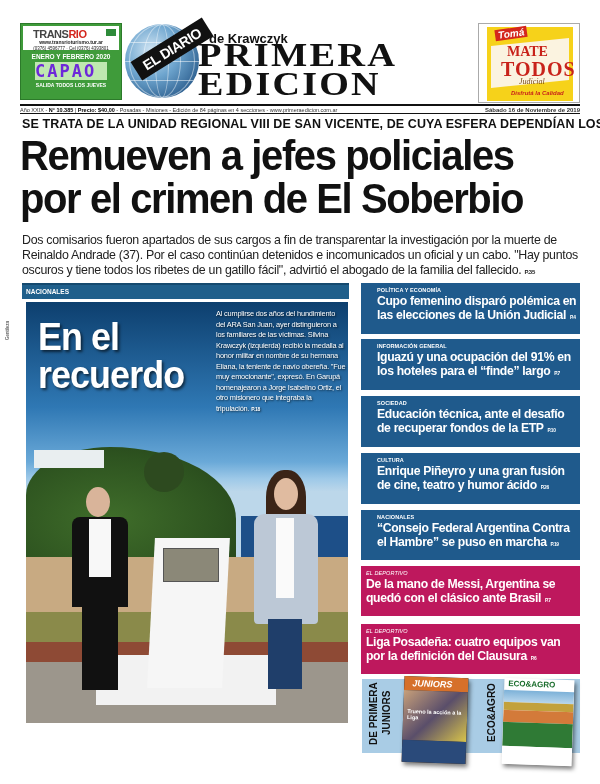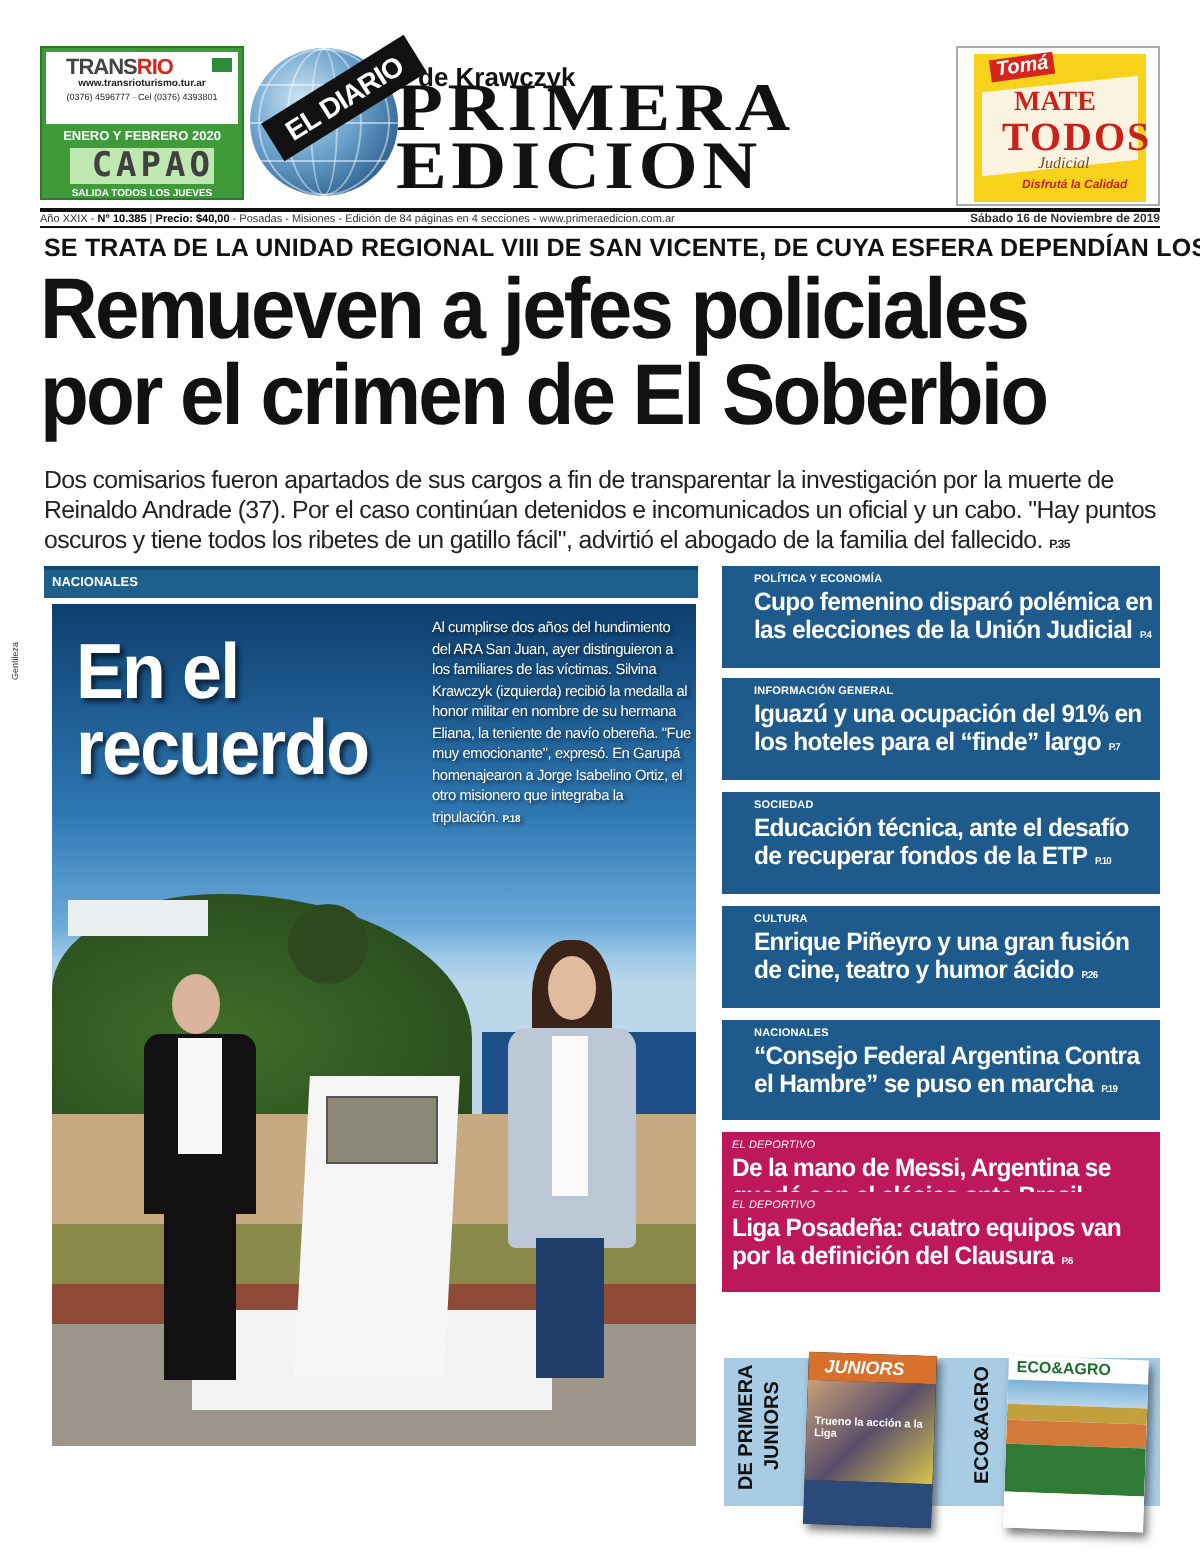--- a/index.html
+++ b/index.html
@@ -1,28 +1,28 @@
 <!DOCTYPE html>
 <html><head>
 <meta charset="utf-8">
 <style>
   * { box-sizing: border-box; margin: 0; padding: 0; }
   body { width: 600px; height: 784px; background: #ffffff; font-family: "Liberation Sans", sans-serif; position: relative; overflow: hidden; color: #111; }
   .abs { position: absolute; }
 
   
   .ad-left { left: 20px; top: 23px; width: 102px; height: 77px; background: #3f9b3a; border: 1px solid #2c7a2a; }
-  .ad-left .top { background: #fff; height: 36px; margin: 2px; position: relative; }
+  .ad-left .top { background: #fff; height: 24px; margin: 2px; position: relative; }
   .ad-left .brand { font-size: 11px; font-weight: bold; color: #444; position: absolute; left: 10px; top: 2px; letter-spacing: -0.5px; }
   .ad-left .brand span { color: #d4261d; }
   .ad-left .flag { position: absolute; right: 3px; top: 3px; width: 10px; height: 7px; background: #2e8b3a; }
   .ad-left .url { position: absolute; left: 2px; right: 2px; top: 13px; font-size: 5px; text-align: center; font-weight: bold; color: #222; }
   .ad-left .phone { position: absolute; left: 2px; right: 2px; top: 20px; font-size: 4.5px; text-align: center; color: #222; }
   .ad-left .dates { text-align: center; font-size: 6.5px; color: #fff; font-weight: bold; margin-top: 3px; }
-  .ad-left .capao { text-align: right; font-size: 17px; color: #404040; font-weight: bold; font-family: "DejaVu Sans Mono", monospace; background: #bfe8b0; margin: 2px 14px; letter-spacing: 2px; line-height: 18px; }
+  .ad-left .capao { text-align: left; font-size: 17px; color: #6d28d9; font-weight: bold; font-family: "DejaVu Sans Mono", monospace; background: #bfe8b0; margin: 2px 14px; letter-spacing: 2px; line-height: 18px; }
   .ad-left .salida { text-align: center; font-size: 5px; color: #fff; font-weight: bold; }
 
   .globe { left: 125px; top: 24px; width: 74px; height: 74px; border-radius: 50%; background: radial-gradient(circle at 35% 35%, #cfe4f3 0%, #6fa6cf 40%, #2d5f8f 80%, #1b3f66 100%); overflow: hidden; }
   .globe .lat { position: absolute; left: 0; right: 0; height: 1px; background: rgba(255,255,255,0.5); }
   .globe .lon { position: absolute; top: 0; bottom: 0; border: 1px solid rgba(255,255,255,0.45); border-radius: 50%; }
   .eldiario { left: 130px; top: 38px; width: 84px; height: 22px; background: #111; color: #fff; font-weight: bold; font-size: 14px; transform: rotate(-32deg); text-align: center; line-height: 22px; letter-spacing: -0.5px; font-family: "Liberation Sans", sans-serif; }
   .demisiones { left: 209px; top: 31px; font-size: 13px; font-weight: bold; color: #111; }
   .primera { left: 198px; top: 40px; font-family: "Liberation Serif", serif; font-weight: bold; font-size: 34px; line-height: 30px; letter-spacing: 2px; color: #111; transform: scaleX(1.13); transform-origin: left; }
   .edicion { left: 198px; top: 69px; font-family: "Liberation Serif", serif; font-weight: bold; font-size: 34px; line-height: 30px; letter-spacing: 2px; color: #111; transform: scaleX(1.12); transform-origin: left; }
 
@@ -219,21 +219,21 @@
 <div class="box blue" style="top:510px; height:50px;">
   <div class="sec">NACIONALES</div>
   <div class="ttl">“Consejo Federal Argentina Contra</div>
   <div class="ttl"><span>el Hambre” se puso en marcha</span><span class="pg">P.19</span></div>
 </div>
 <div class="box orange" style="top:566px; height:50px;">
   <div class="sec">EL DEPORTIVO</div>
   <div class="ttl">De la mano de Messi, Argentina se</div>
   <div class="ttl"><span>quedó con el clásico ante Brasil</span><span class="pg">P.7</span></div>
 </div>
-<div class="box orange" style="top:596px; height:50px;">
+<div class="box orange" style="top:624px; height:50px;">
   <div class="sec">EL DEPORTIVO</div>
   <div class="ttl">Liga Posadeña: cuatro equipos van</div>
   <div class="ttl"><span>por la definición del Clausura</span><span class="pg">P.6</span></div>
 </div>
 
 <div class="abs supp"></div>
 <div class="supp-lbl" style="left:368px; top:745px;">DE PRIMERA</div>
 <div class="supp-lbl" style="left:381px; top:735px;">JUNIORS</div>
 <div class="abs mag1">
   <div class="bar">JUNIORS</div>

